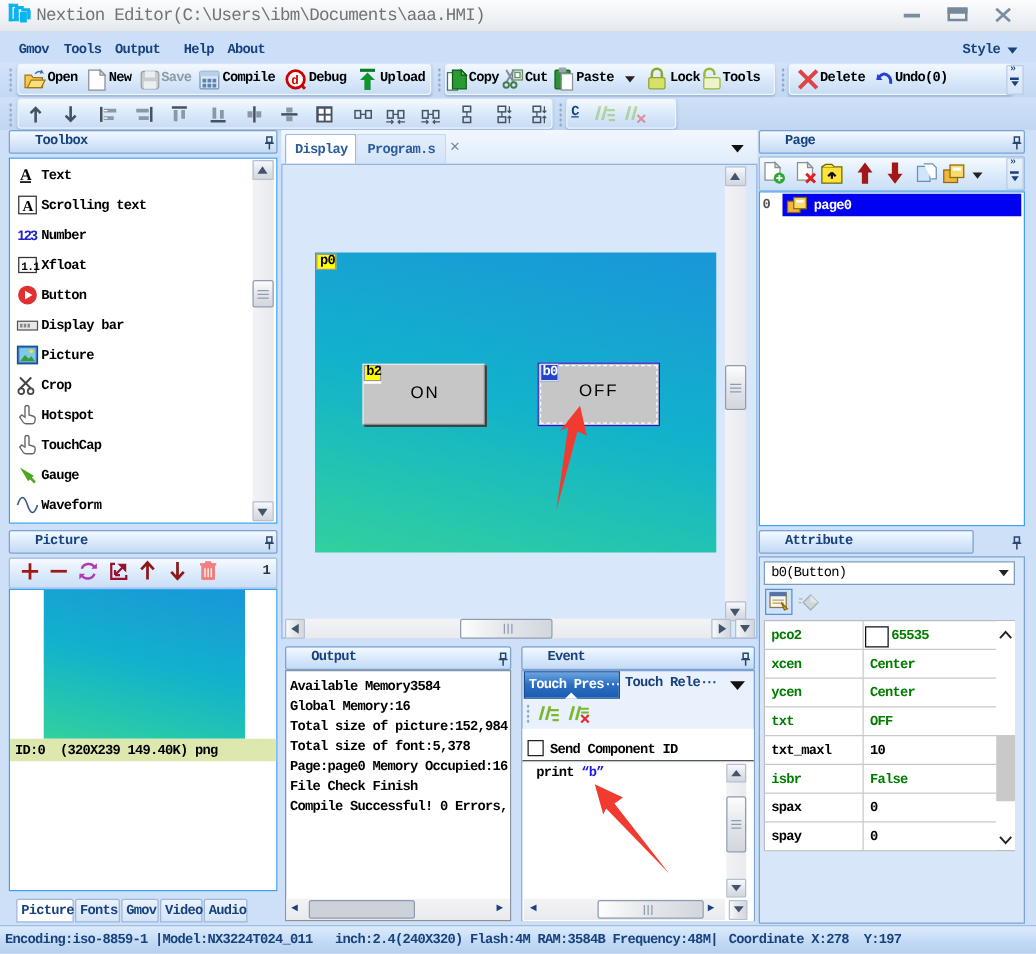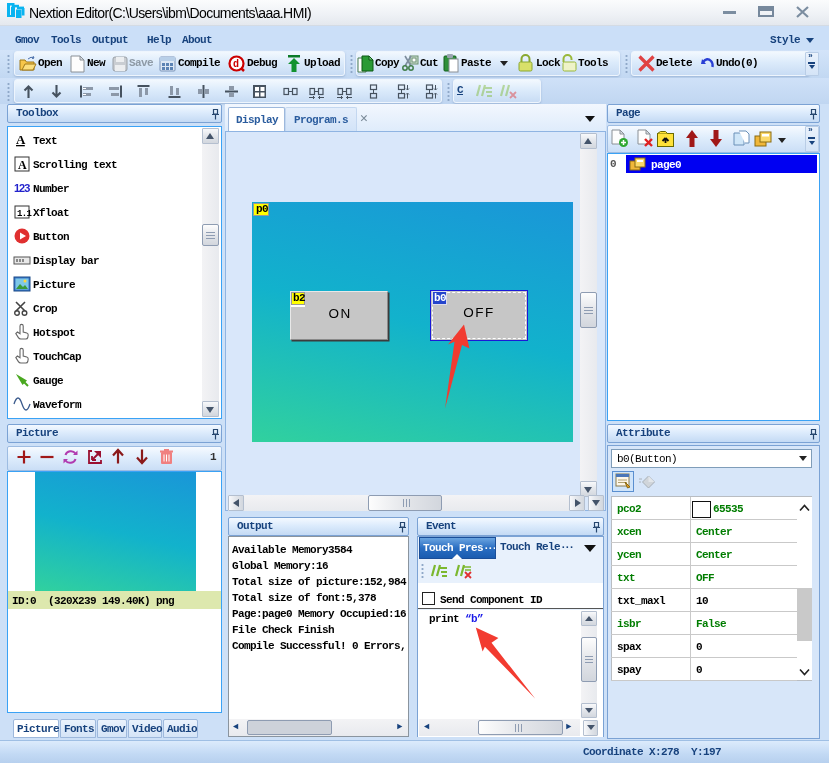--- a/index.html
+++ b/index.html
@@ -1,19 +1,19 @@
 <!DOCTYPE html>
 <html><head><meta charset="utf-8">
 <style>
 *{margin:0;padding:0;box-sizing:border-box}
 body{width:829px;height:763px;overflow:hidden}
 #w{position:relative;width:829px;height:763px;background:#cde0f7;font-family:"Liberation Mono",monospace;font-size:11px;letter-spacing:-0.6px;font-weight:bold;color:#000;overflow:hidden}
 .abs{position:absolute}
 .nav{color:#17427d}
-.hdr{position:absolute;height:19px;border:1px solid #7ba2d4;border-radius:2px;background:linear-gradient(#f4f9ff,#dcebfc 45%,#c4daf4);color:#17427d;line-height:17px;padding-left:8px}
+.hdr{position:absolute;height:19px;border:1px solid #7ba2d4;border-radius:2px;background:linear-gradient(#f4f9ff,#dcebfc 45%,#c4daf4);color:#17427d;line-height:17px;padding-left:20px}
 .pbox{position:absolute;background:#fff;border:1px solid #3aa2f5}
 .grad{background:linear-gradient(#f6faff,#dfedfc 45%,#cadef6)}
 .tbgrp{position:absolute;height:25px;border:1px solid #eef5fd;border-radius:3px;background:linear-gradient(#f2f8fe,#dcebfb 45%,#c8dcf4);box-shadow:0 1px 2px rgba(120,150,190,.5)}
 .tlab{position:absolute;top:57px;line-height:13px}
 .grip{position:absolute;width:3px;background-image:radial-gradient(circle,#8fa8c8 1px,transparent 1.2px);background-size:3px 4px;background-repeat:repeat-y}
 .sbtn{position:absolute;background:linear-gradient(90deg,#f8f9fb,#e4e7ec 45%,#d2d7de);border:1px solid #b4bfcf;border-radius:1px}
 .sbtnh{position:absolute;background:linear-gradient(#f8f9fb,#e4e7ec 45%,#d2d7de);border:1px solid #b4bfcf;border-radius:1px}
 .tri{position:absolute;width:0;height:0}
 .sthumb{position:absolute;background:linear-gradient(90deg,#fdfdfd,#e4e6ea 50%,#d2d6dd);border:1px solid #8e9cb2;border-radius:2px}
 .sthumbh{position:absolute;background:linear-gradient(#fdfdfd,#e4e6ea 50%,#d2d6dd);border:1px solid #8e9cb2;border-radius:2px}
@@ -31,21 +31,21 @@
   <rect x="0" y="1" width="3" height="14"></rect>
   <rect x="0" y="1" width="7.5" height="2.6"></rect>
   <rect x="5" y="2.8" width="7" height="2.6"></rect>
   <rect x="10" y="4.6" width="7" height="2.6"></rect>
   <rect x="4" y="4.6" width="4" height="9.5"></rect>
   <rect x="9" y="7.5" width="5.5" height="8.5"></rect>
   <rect x="14.7" y="6" width="2.8" height="7.5"></rect>
   <rect x="0" y="13" width="8" height="2"></rect>
  </g>
 </svg>
-<div class="abs" style="left:29px;top:5px;font-family:Liberation Sans, sans-serif;font-size:14px;font-weight:normal;color:#000000">Nextion Editor(C:\Users\ibm\Documents\aaa.HMI)</div>
+<div class="abs" style="left:29px;top:5px;font-family:Liberation Mono, monospace;font-size:14px;font-weight:normal;color:#737373">Nextion Editor(C:\Users\ibm\Documents\aaa.HMI)</div>
 <div class="abs" style="left:723px;top:11px;width:13px;height:2.5px;background:#7b8da0"></div>
 <div class="abs" style="left:758px;top:6px;width:16px;height:11px;border:2px solid #76889c"></div>
     <div class="abs" style="left:758px;top:6px;width:16px;height:5px;background:#76889c"></div>
 <svg style="left:796px;top:6px" width="13" height="12" viewBox="0 0 13 12">
       <path d="M1 1 L12 11 M12 1 L1 11" stroke="#7b8da0" stroke-width="2.2"></path>
     </svg>
 
 <div class="abs" style="left:0;top:26px;width:829px;height:24px;background:#cbdff8"></div>
 <div class="abs nav" style="left:15px;top:34px">Gmov</div>
 <div class="abs nav" style="left:51px;top:34px">Tools</div>
@@ -239,20 +239,21 @@
       <path d="M4 1 L1 12 M9 1 L6 12" stroke="#7cb82f" stroke-width="2.2"></path>
       <path d="M9 4 h7 M10 8 h6 M11 12 h5" stroke="#7cb82f" stroke-width="1.8"></path>
     </svg>
     <svg style="left:500px;top:84px" width="17" height="15" viewBox="0 0 17 15" opacity="0.45">
       <path d="M4 1 L1 12 M9 1 L6 12" stroke="#7cb82f" stroke-width="2.2"></path>
       <path d="M10 8 l6 6 M16 8 l-6 6" stroke="#e03030" stroke-width="1.8"></path>
     </svg>
 <div class="abs nav" style="left:457px;top:84px;font-size:11px;text-decoration:underline">C</div>
 
 <div class="abs" style="left:0;top:740px;width:829px;height:23px;background:linear-gradient(#dcebfc,#c2d9f4 60%,#b7d0ee);border-top:1px solid #9fbfe4"></div>
+<div class="abs nav" style="left:4px;top:746px">Encoding:iso-8859-1 |Model:NX3224T024_011&nbsp;&nbsp;&nbsp;inch:2.4(240X320) Flash:4M RAM:3584B Frequency:48M|</div>
 <div class="abs nav" style="left:583px;top:746px">Coordinate X:278&nbsp;&nbsp;Y:197</div>
 
 <div class="hdr" style="left:7px;top:104px;width:215px">Toolbox</div>
 <div class="pbox" style="left:7px;top:126px;width:215px;height:293px"></div>
 <svg style="left:14px;top:132px" width="16" height="16" viewBox="0 0 16 16">
       <text x="2" y="12" font-size="13" font-weight="bold" font-family="Liberation Serif" text-decoration="underline">A</text>
     </svg>
     <div class="abs" style="left:33px;top:135px">Text</div>
     <svg style="left:14px;top:156px" width="16" height="16" viewBox="0 0 16 16">
       <rect x="1" y="1" width="14" height="14" fill="none" stroke="#333"></rect>
@@ -502,21 +503,21 @@
 <div class="pbox" style="left:607px;top:153px;width:213px;height:268px"></div>
 <div class="abs" style="left:610px;top:158px;color:#555">0</div>
 <div class="abs" style="left:626px;top:155px;width:191px;height:18px;background:#0000f2"></div>
 <svg style="left:629px;top:157px" width="17" height="14" viewBox="0 0 17 14">
       <rect x="1" y="4" width="10" height="9" fill="#f0b73a" stroke="#8a6a10"></rect>
       <rect x="6" y="1" width="10" height="9" fill="#fbd96a" stroke="#8a6a10"></rect>
       <rect x="8" y="3" width="6" height="2" fill="#fff"></rect>
     </svg>
 <div class="abs" style="left:651px;top:159px;color:#fff">page0</div>
 
-<div class="hdr" style="left:607px;top:424px;width:213px">Attribute</div>
+<div class="hdr" style="left:607px;top:424px;width:172px">Attribute</div>
 <div class="abs" style="left:607px;top:445px;width:213px;height:294px;background:#d7e6f9;border:1px solid #7ba2d4"></div>
 <div class="abs" style="left:611px;top:449px;width:201px;height:19px;background:#fff;border:1px solid #7f9db9"></div>
 <div class="abs" style="left:617px;top:453px;font-weight:normal">b0(Button)</div>
 <div class="tri" style="left:799px;top:456px;border-left:4.5px solid transparent;border-right:4.5px solid transparent;border-top:5px solid #222"></div>
 <div class="abs" style="left:612px;top:471px;width:22px;height:21px;background:#cfe4fa;border:1px solid #5a8fd0"></div>
 <svg style="left:615px;top:473px" width="17" height="17" viewBox="0 0 17 17">
       <rect x="1" y="1" width="13" height="12" fill="#fdf6e8" stroke="#8a7a4a"></rect>
       <rect x="1" y="1" width="13" height="3" fill="#4a76b8"></rect>
       <path d="M3 7 h9 M3 9.5 h9" stroke="#b0a070"></path>
       <path d="M10 9 l5 5 l-2.5 1 z" fill="#e8a020" stroke="#8a6a10"></path>

